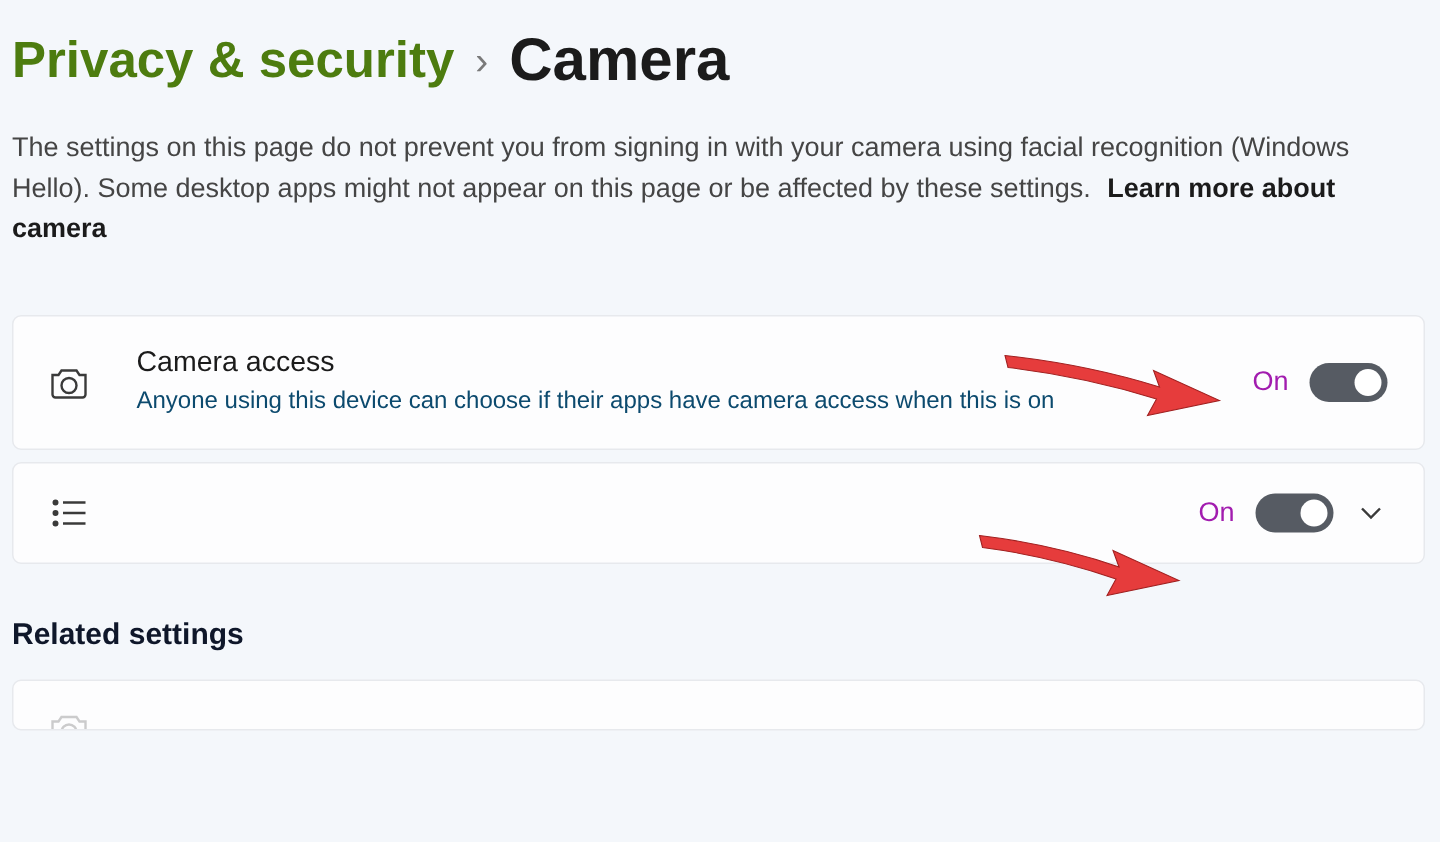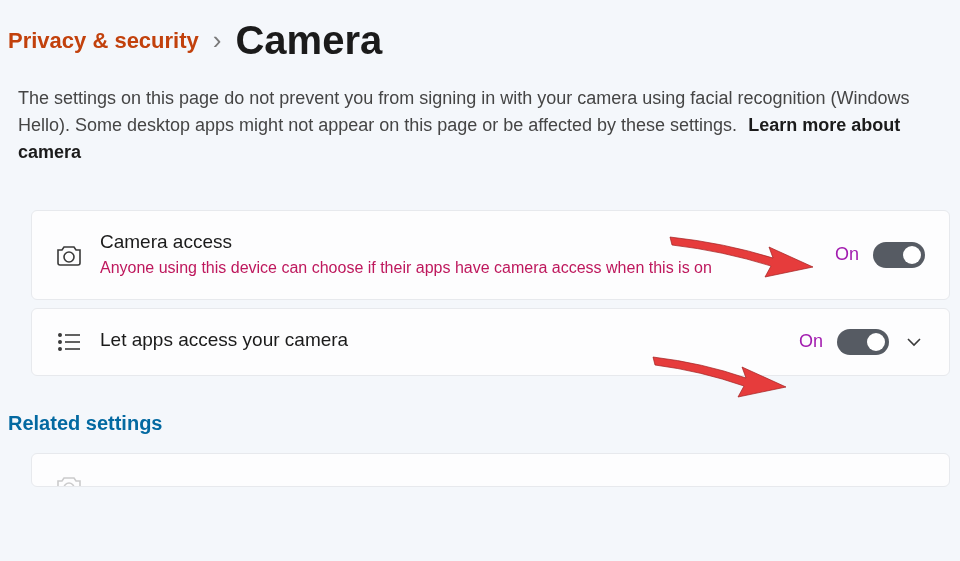--- a/index.html
+++ b/index.html
@@ -12,79 +12,77 @@
       overflow: hidden;
       padding: 18px 10px 0 8px;
     }
     .breadcrumb {
       display: flex;
       align-items: center;
       gap: 14px;
       margin-bottom: 22px;
     }
     .breadcrumb .parent {
-      font-size: 22px;
-      font-weight: 600;
-      color: #c2410c;
+      font-size: 34px;
+      font-weight: 600;
+      color: #4d7c0f;
     }
     .breadcrumb .sep {
       font-size: 26px;
       color: #7a7a7a;
       font-weight: 300;
     }
     .breadcrumb .current {
       font-size: 40px;
       font-weight: 600;
       color: #1b1b1b;
     }
     .page-desc {
       font-size: 18px;
       line-height: 1.5;
       color: #454545;
       margin-bottom: 44px;
       max-width: 940px;
-      margin-left: 10px;
     }
     .page-desc .learn-more {
       font-weight: 600;
       color: #1b1b1b;
       text-decoration: none;
       margin-left: 6px;
     }
     .card {
       background: #fdfdfe;
       border: 1px solid #e7e9ed;
       border-radius: 6px;
       padding: 20px 24px 20px 22px;
       display: flex;
       align-items: center;
-      gap: 16px;
+      gap: 30px;
       margin-bottom: 8px;
       position: relative;
-      margin-left: 23px;
     }
     .card .icon-slot {
       width: 30px;
       display: flex;
       justify-content: center;
       flex-shrink: 0;
     }
     .card .text-col {
       flex: 1;
       min-width: 0;
     }
     .card .title {
       font-size: 19px;
       font-weight: 400;
       color: #1b1b1b;
       margin-bottom: 4px;
     }
     .card .subtitle {
       font-size: 16px;
-      color: #be185d;
+      color: #0c4a6e;
       line-height: 1.35;
     }
     .right-group {
       display: flex;
       align-items: center;
       gap: 14px;
       flex-shrink: 0;
     }
     .state-label {
       font-size: 18px;
@@ -109,21 +107,21 @@
     }
     .chevron {
       width: 22px;
       display: flex;
       justify-content: center;
       cursor: pointer;
     }
     .section-heading {
       font-size: 20px;
       font-weight: 600;
-      color: #0369a1;
+      color: #0f172a;
       margin-top: 36px;
       margin-bottom: 18px;
     }
     .card.truncated {
       padding-bottom: 6px;
     }
     
     .arrow-annot {
       position: absolute;
       width: 150px;
@@ -177,21 +175,20 @@
     <svg width="26" height="22" viewBox="0 0 26 22" fill="none" stroke="#3a3a3a" stroke-width="1.6">
       <circle cx="4" cy="4" r="1.2" fill="#3a3a3a"></circle>
       <line x1="9" y1="4" x2="24" y2="4"></line>
       <circle cx="4" cy="11" r="1.2" fill="#3a3a3a"></circle>
       <line x1="9" y1="11" x2="24" y2="11"></line>
       <circle cx="4" cy="18" r="1.2" fill="#3a3a3a"></circle>
       <line x1="9" y1="18" x2="24" y2="18"></line>
     </svg>
   </div>
   <div class="text-col">
-    <div class="title">Let apps access your camera</div>
   </div>
   <div class="right-group">
     <span class="state-label">On</span>
     <div class="toggle">
       <div class="knob"></div>
     </div>
     <div class="chevron">
       <svg width="18" height="18" viewBox="0 0 18 18" fill="none" stroke="#3a3a3a" stroke-width="1.6">
         <polyline points="3,6 9,12 15,6"></polyline>
       </svg>

